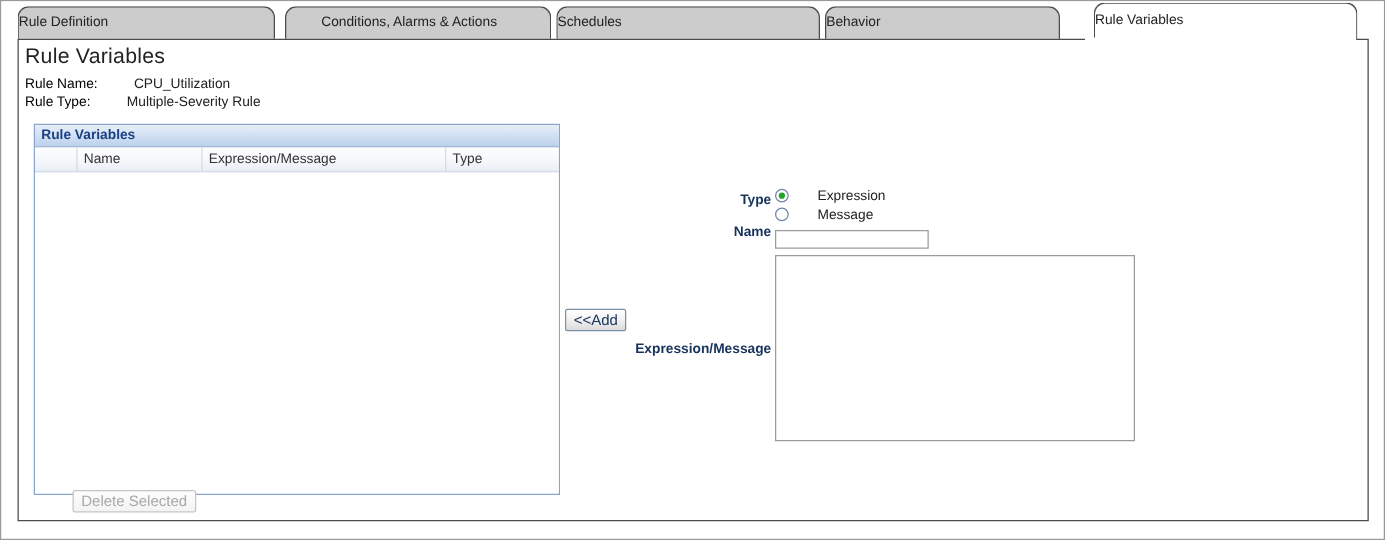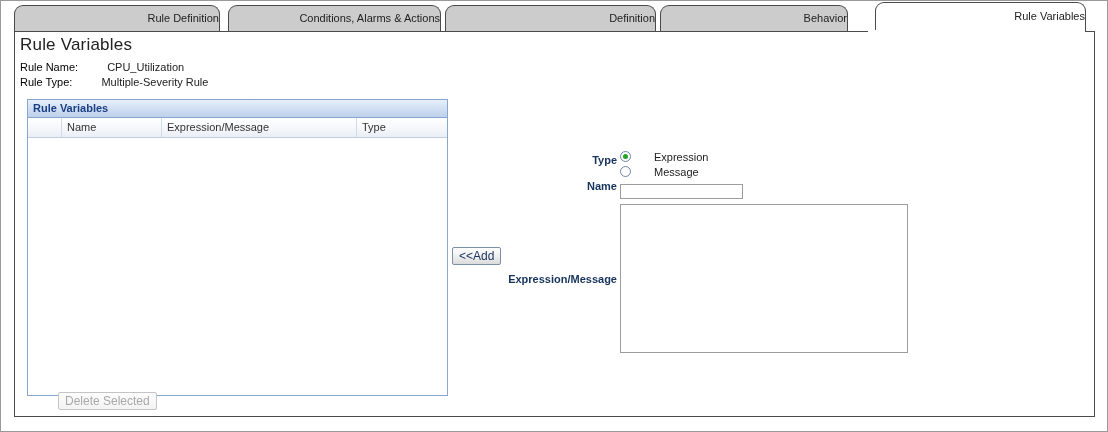--- a/index.html
+++ b/index.html
@@ -36,21 +36,21 @@
     position: absolute;
     top: 4px;
     height: 27px;
     box-sizing: border-box;
     background: #cccccc;
     border: 1px solid #4a4a4a;
     border-bottom: none;
     border-radius: 9px 9px 0 0;
     font-size: 11px;
     color: #222222;
-    text-align: right;
+    text-align: left;
     line-height: 24px;
     white-space: nowrap;
     overflow: hidden;
     cursor: pointer;
   }
   .tab.active {
     top: 1px;
     height: 30px;
     background: #ffffff;
     border-color: #4a4a4a;
@@ -270,21 +270,21 @@
   }
 </style>
 </head>
 <body>
 
 <div id="app">
 
   <div class="tabstrip">
     <div class="tab" style="left:13px;width:206px;">Rule Definition</div>
     <div class="tab" style="left:227px;width:213px;padding-left:28px;">Conditions, Alarms &amp; Actions</div>
-    <div class="tab" style="left:444px;width:211px;">Definition</div>
+    <div class="tab" style="left:444px;width:211px;">Schedules</div>
     <div class="tab" style="left:659px;width:188px;">Behavior</div>
     <div class="tab active" style="left:874px;width:211px;">Rule Variables</div>
   </div>
 
   <div class="content">
 
     <div class="page-title">Rule Variables</div>
 
     <div class="meta-row r1">
       <span class="meta-label">Rule Name:</span>

